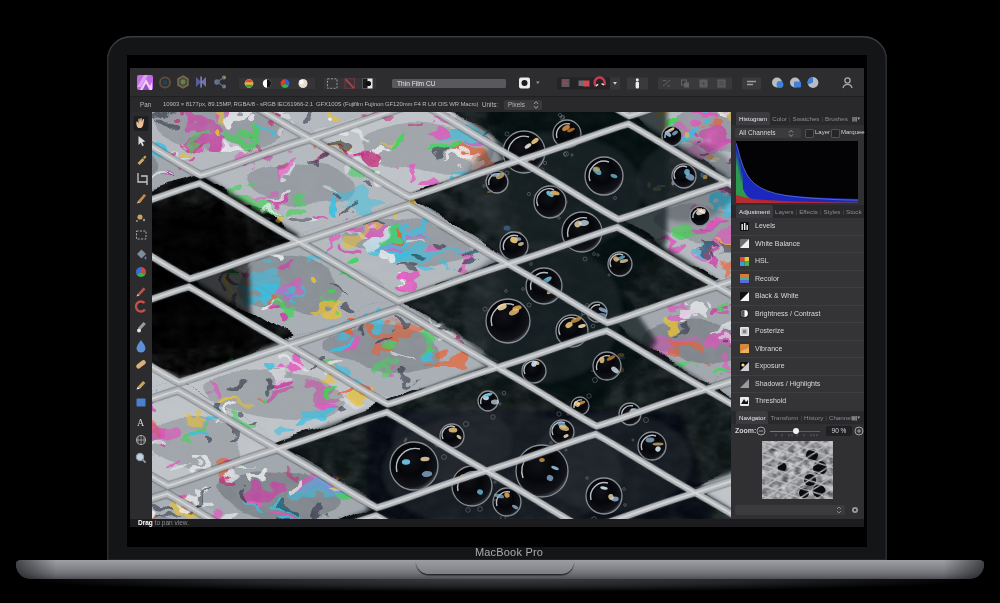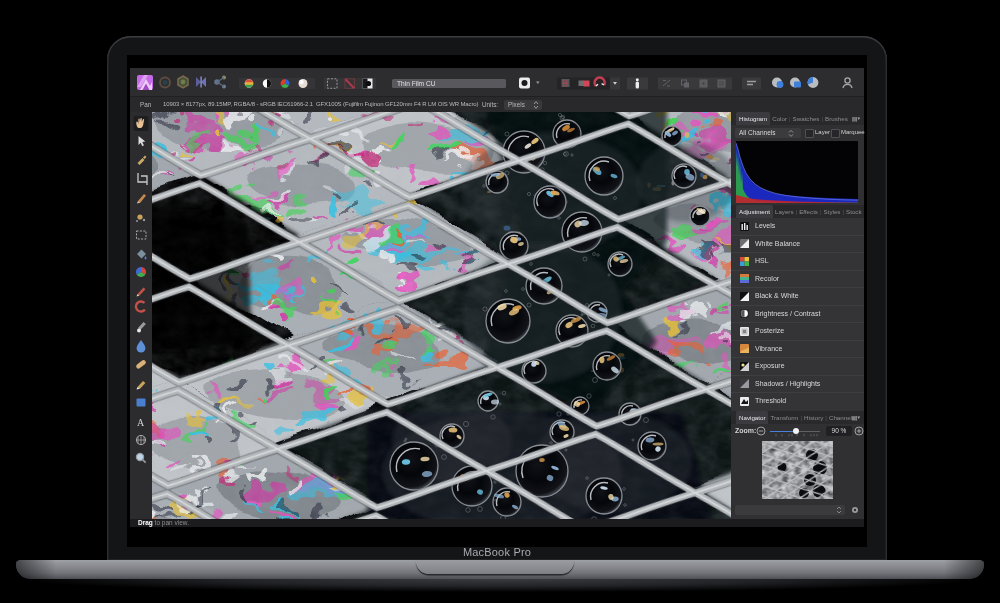--- a/index.html
+++ b/index.html
@@ -14,21 +14,21 @@
   #ctxbar{left:130px;top:96px;width:734px;height:16px;background:#29292b;border-top:1px solid #202022;box-sizing:border-box;
           color:#b9b9bc;font-size:6.3px;line-height:15px;}
   #sidebar{left:130px;top:112px;width:22px;height:415px;background:#2c2c2e;}
   #canvasA{left:152px;top:112px;width:579px;height:407px;background:#101113;overflow:hidden;}
   #status{left:130px;top:519px;width:734px;height:8px;background:#1c1c1e;color:#8e8e91;font-size:6.5px;line-height:8px;}
   #panel{left:731px;top:112px;width:133px;height:407px;background:#303033;font-size:7px;color:#c9c9cc;}
   .tabbar{position:absolute;left:0;width:133px;height:13px;background:#29292c;color:#8d8d92;font-size:6.2px;line-height:13px;white-space:nowrap;overflow:hidden;}
   .tabbar span{display:inline-block;vertical-align:top;line-height:13px;}
   .tabsel{background:#3b3b3f;color:#e8e8ea;border-radius:2px 2px 0 0;padding:0 3px;height:13px;}
   .tabdim{padding:0 2px;}
-  #chin{left:107px;top:544px;width:780px;height:16px;color:#a8abb0;font-size:11px;text-align:center;line-height:16px;letter-spacing:0.2px;}
+  #chin{left:119px;top:544px;width:780px;height:16px;color:#a8abb0;font-size:11px;text-align:center;line-height:16px;letter-spacing:0.2px;}
   #base{left:16px;top:560px;width:968px;height:19px;
         background:linear-gradient(#9da0a5 0%,#92949a 18%,#84868c 42%,#72747a 68%,#5c5e63 88%,#4c4e53 100%);
         border-radius:5px 5px 14px 14px / 4px 4px 15px 15px;}
   #baseL{left:16px;top:560px;width:40px;height:19px;border-radius:5px 0 0 14px / 4px 0 0 15px;
         background:linear-gradient(90deg,rgba(0,0,0,.55),rgba(0,0,0,0));}
   #baseR{left:944px;top:560px;width:40px;height:19px;border-radius:0 5px 14px 0 / 0 4px 15px 0;
         background:linear-gradient(-90deg,rgba(0,0,0,.55),rgba(0,0,0,0));}
   #notch{left:416px;top:560px;width:158px;height:14px;
          background:linear-gradient(#9a9ca1,#8b8d92 55%,#7c7e83 100%);
          border-radius:0 0 13px 13px;box-shadow:0 1.5px 1px rgba(20,20,22,.8);}

